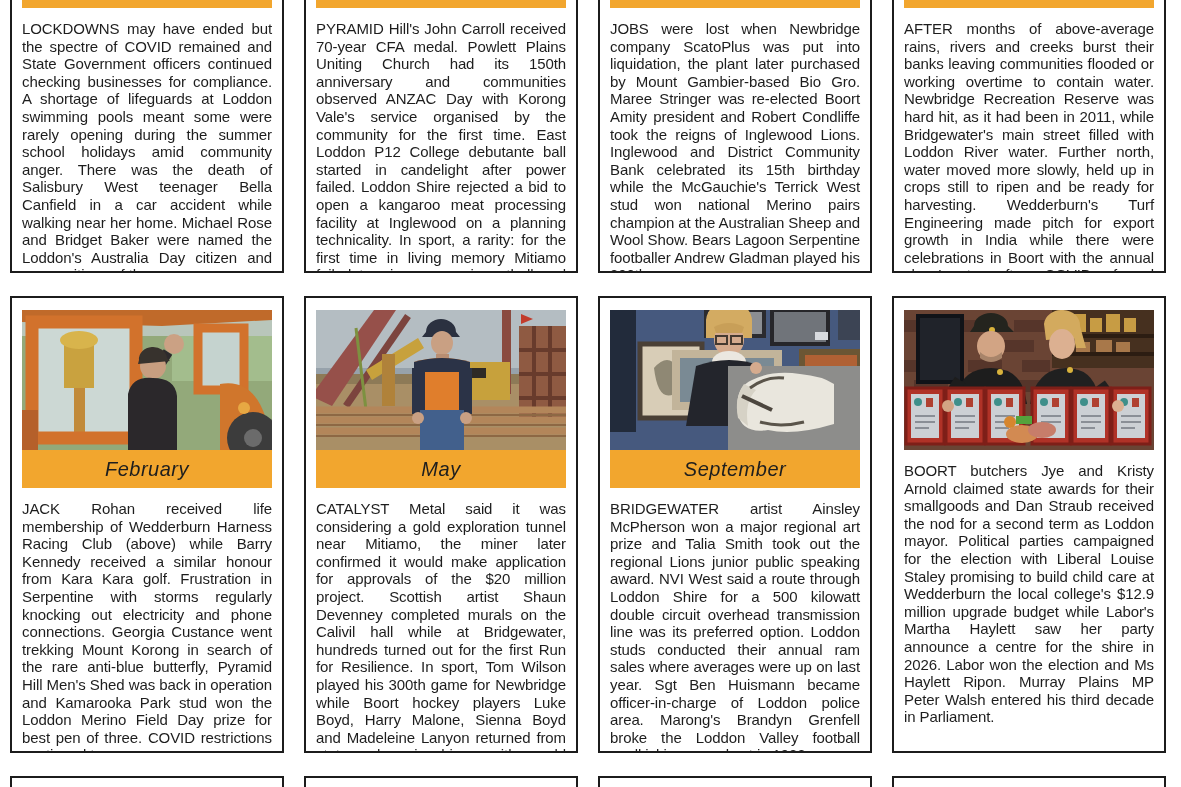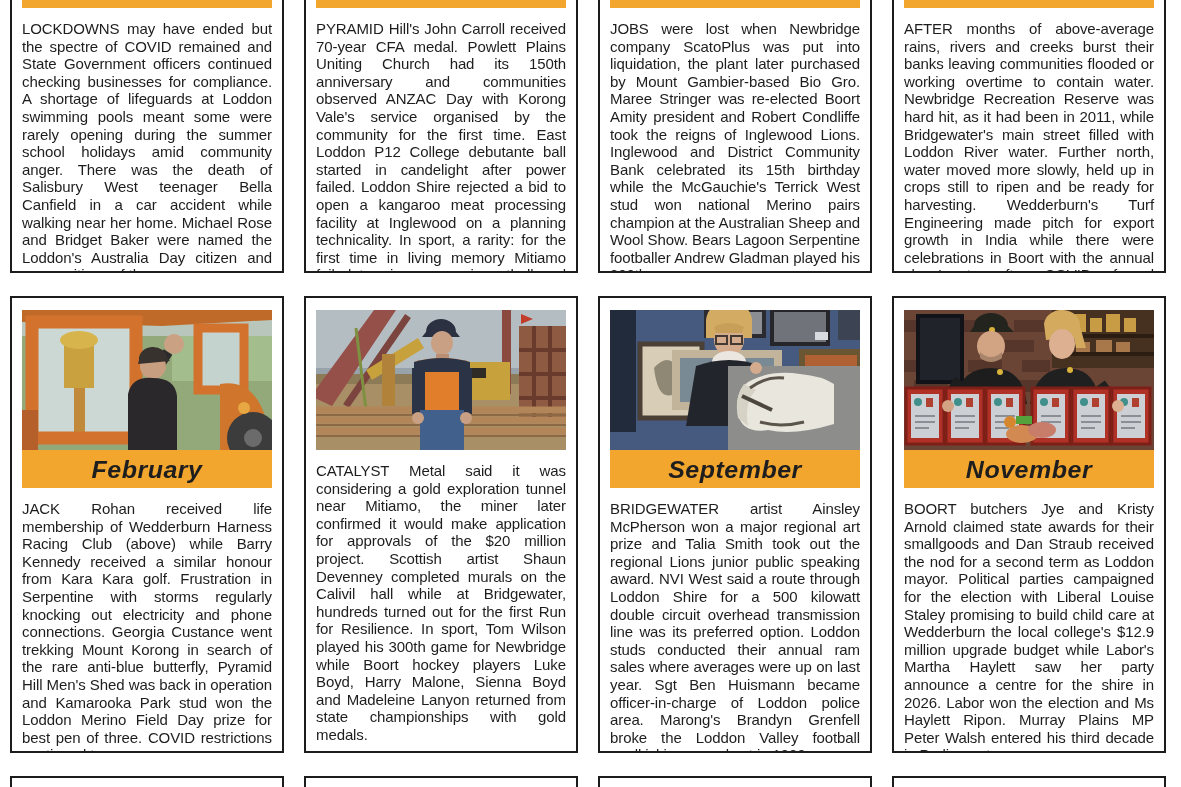--- a/index.html
+++ b/index.html
@@ -39,22 +39,22 @@
     height: 38px;
     background: var(--orange, #F2A62E);
   }
   .month-banner {
     display: flex;
     align-items: center;
     justify-content: center;
   }
   .month-label {
     font-style: italic;
-    font-weight: 700;
-    font-size: 25px;
+    font-weight: 400;
+    font-size: 20px;
     letter-spacing: 0.5px;
     color: #1e1e1e;
     transform: scaleY(0.98);
   }
   .article-text {
     margin-top: 12px;
     font-size: 15px;
     line-height: 17.6px;
     color: #1d1d1d;
     text-align: justify;
@@ -157,20 +157,23 @@
         <ellipse cx="126" cy="33" rx="11" ry="12" fill="#c9a083"></ellipse>
         <rect x="120" y="44" width="13" height="7" fill="#b98e72"></rect>
         <path d="M98 52 q28 -8 56 0 v48 h-56 z" fill="#e07e2c"></path>
         <path d="M98 52 q28 -8 56 0 v10 h-56 z" fill="#2b3347"></path>
         <rect x="96" y="58" width="13" height="46" fill="#2b3347"></rect>
         <rect x="143" y="58" width="13" height="46" fill="#2b3347"></rect>
         <rect x="104" y="100" width="44" height="40" fill="#42608c"></rect>
         <circle cx="102" cy="108" r="6" fill="#c9a083"></circle>
         <circle cx="150" cy="108" r="6" fill="#c9a083"></circle>
       </svg>
+      <div class="banner month-banner">
+        <span class="month-label">May</span>
+      </div>
       <div class="article-text">CATALYST Metal said it was considering a gold exploration tunnel near Mitiamo, the miner later confirmed it would make application for approvals of the $20 million project. Scottish artist Shaun Devenney completed murals on the Calivil hall while at Bridgewater, hundreds turned out for the first Run for Resilience. In sport, Tom Wilson played his 300th game for Newbridge while Boort hockey players Luke Boyd, Harry Malone, Sienna Boyd and Madeleine Lanyon returned from state championships with gold medals.</div>
     </div>
 
     <div class="card">
       <svg class="photo" viewBox="0 0 250 140" role="img" aria-label="Woman holding a large charcoal drawing of a draught horse in an art gallery">
         <rect width="250" height="140" fill="#46597e"></rect>
         <rect x="0" y="0" width="26" height="122" fill="#222b3b"></rect>
         <rect x="30" y="34" width="62" height="74" fill="#d8cdb7" stroke="#4a4036" stroke-width="5"></rect>
         <path d="M44 58 q14 -16 24 0 q10 14 -4 26 q-16 8 -20 -26 z" fill="#8f8874"></path>
         <rect x="96" y="0" width="58" height="26" fill="#8b8e93" stroke="#2b2b2f" stroke-width="4"></rect>
@@ -289,23 +292,20 @@
             <path d="M9 28 h20 M9 34 h20 M9 40 h14" stroke="#8a8f96" stroke-width="2"></path>
           </g>
         </g>
         <ellipse cx="118" cy="124" rx="16" ry="9" fill="#d28a52"></ellipse>
         <ellipse cx="138" cy="120" rx="14" ry="8" fill="#c77d6a"></ellipse>
         <rect x="112" y="106" width="16" height="8" fill="#54a23c"></rect>
         <circle cx="106" cy="112" r="6" fill="#d6862e"></circle>
         <circle cx="44" cy="96" r="6" fill="#d2a484"></circle>
         <circle cx="214" cy="96" r="6" fill="#dcb091"></circle>
       </svg>
-      <div class="banner month-banner">
-        <span class="month-label">November</span>
-      </div>
       <div class="article-text">BOORT butchers Jye and Kristy Arnold claimed state awards for their smallgoods and Dan Straub received the nod for a second term as Loddon mayor. Political parties campaigned for the election with Liberal Louise Staley promising to build child care at Wedderburn the local college's $12.9 million upgrade budget while Labor's Martha Haylett saw her party announce a centre for the shire in 2026. Labor won the election and Ms Haylett Ripon. Murray Plains MP Peter Walsh entered his third decade in Parliament.</div>
     </div>
 
     <div class="stub-card"></div>
     <div class="stub-card"></div>
     <div class="stub-card"></div>
     <div class="stub-card"></div>
 
   </div>
 </div>

